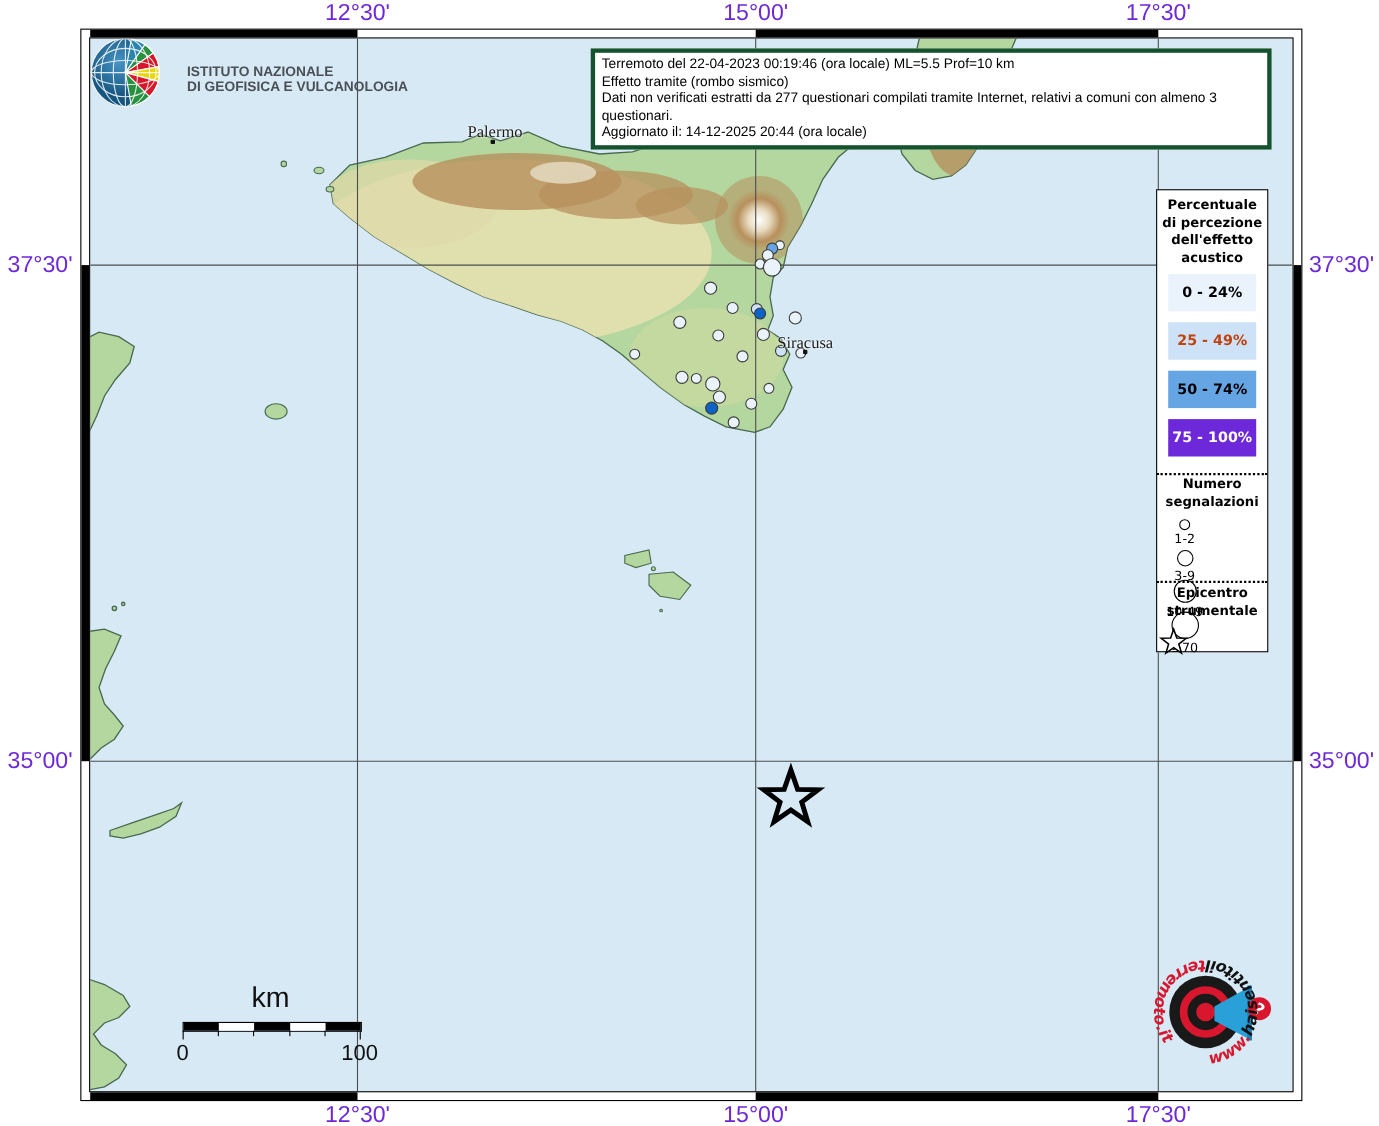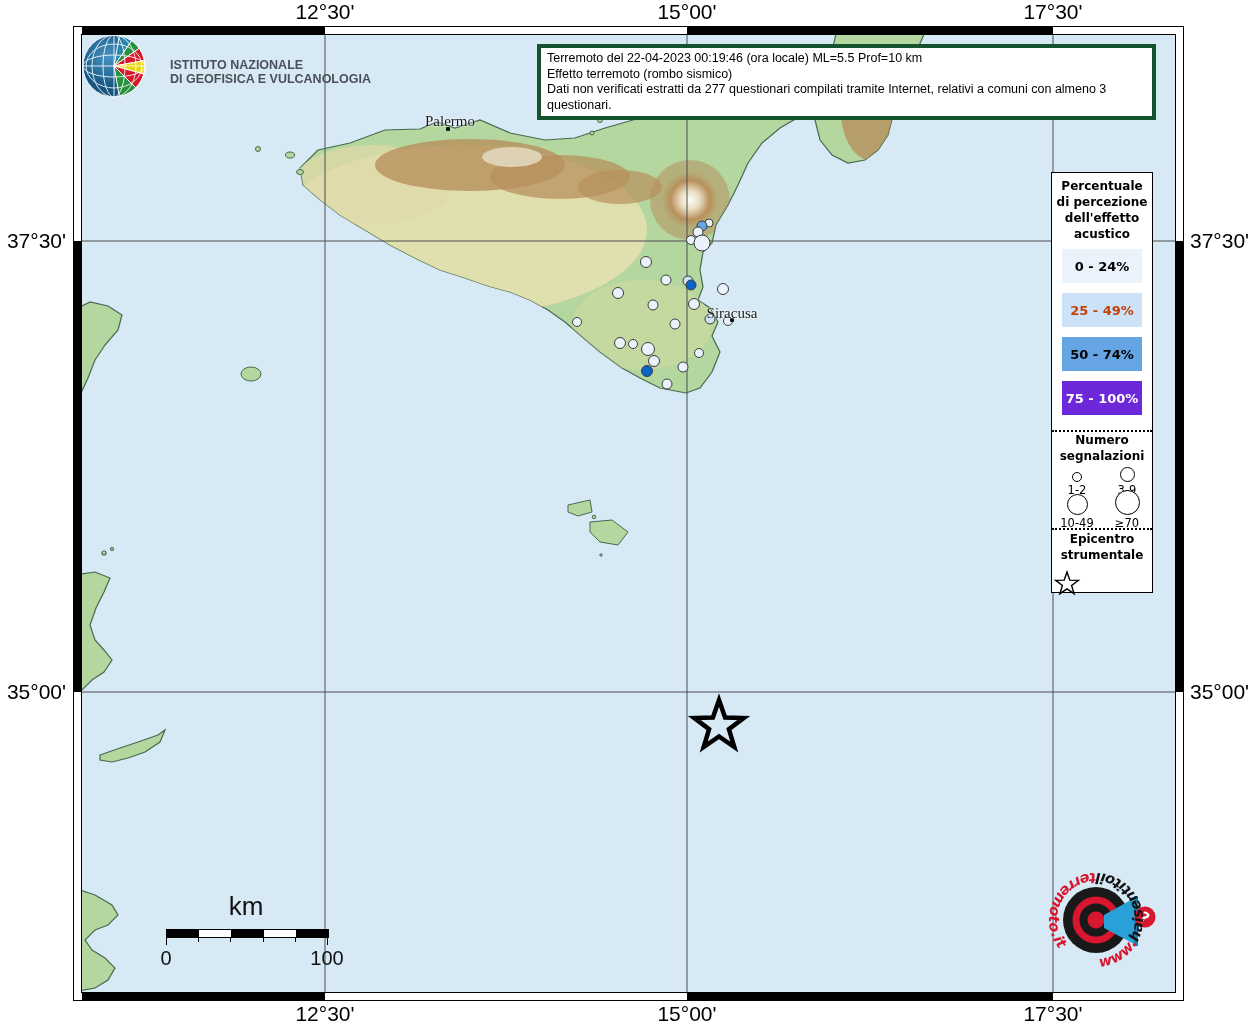--- a/index.html
+++ b/index.html
@@ -12,21 +12,21 @@
   .frame-inner{position:absolute;left:81px;top:34px;width:1095px;height:959px;
                border:1px solid #000;box-sizing:border-box;}
   .band{position:absolute;background:#000;}
 
   
   #map{position:absolute;left:82px;top:35px;width:1093px;height:957px;
        background:#d6e9f5;overflow:hidden;}
   #map svg{position:absolute;left:0;top:0;}
 
   
-  .axis-label{position:absolute;font-size:21px;color:#000000;line-height:24px;}
+  .axis-label{position:absolute;font-size:21px;color:#6d28d9;line-height:24px;}
   .ax-top{top:0;width:100px;text-align:center;}
   .ax-bottom{top:1002px;width:100px;text-align:center;}
   .ax-left{left:0;width:66px;text-align:right;height:24px;}
   .ax-right{left:1190px;width:70px;text-align:left;height:24px;}
 
   
   #info-box{position:absolute;left:455px;top:9px;width:619px;background:#fff;
             border:4px solid #14532d;box-sizing:border-box;padding:3px 6px;z-index:6;
             font-size:12.5px;line-height:15.5px;color:#000;}
 
@@ -38,21 +38,21 @@
   
   #legend{position:absolute;left:969px;top:137px;width:102px;height:421px;background:#fff;
           border:1px solid #000;box-sizing:border-box;z-index:6;
           font-family:"DejaVu Sans",sans-serif;}
   #legend .ltitle{position:absolute;left:2px;right:2px;text-align:center;font-weight:bold;
                   font-size:12px;line-height:16px;color:#000;}
   #legend-classes{position:absolute;left:0;top:76px;width:100%;}
   .swatch{width:80px;height:34px;margin:0 auto 10px auto;display:flex;align-items:center;
           justify-content:center;font-weight:bold;font-size:13px;}
   .lsep{position:absolute;left:0;width:100%;border-top:2px dotted #000;}
-  #legend-sizes{position:absolute;left:0;top:292px;width:100%;display:flex;flex-wrap:wrap;}
+  #legend-sizes{position:absolute;left:0;top:292px;width:100%;display:flex;flex-wrap:wrap;flex-direction:column;}
   .size-item{width:50%;display:flex;flex-direction:column;align-items:center;justify-content:flex-end;
              height:32px;margin-bottom:1px;}
   .size-circle{border:1.6px solid #000;border-radius:50%;background:#fff;flex:none;}
   .size-label{font-size:11.5px;color:#000;margin-top:1px;}
   #legend-star{position:absolute;left:0;top:396px;width:100%;text-align:center;}
 
   
   #scalebar{position:absolute;left:0;top:0;z-index:4;}
   #sb-km{position:absolute;left:143px;top:856px;width:42px;text-align:center;font-size:26px;color:#111;}
   #sb-bar{position:absolute;left:84px;top:894px;width:161px;height:7px;border:1px solid #000;
@@ -182,22 +182,23 @@
         <div class="city-marker" style="left: 364px; top: 92px;"></div>
         <div class="city-label" style="left: 368px; top: 86px;">Palermo</div>
         <div class="city-marker" style="left: 687px; top: 79px;"></div>
         <div class="city-label" style="left: 688px; top: 74px;">Messina</div>
         <div class="city-marker" style="left: 648px; top: 283px;"></div>
         <div class="city-label" style="left: 650px; top: 278px;">Siracusa</div>
       </div>
 
     <div id="info-box">
       <div>Terremoto del 22-04-2023 00:19:46 (ora locale) ML=5.5 Prof=10 km</div>
-      <div>Effetto terremoto (rombo sismico)</div>
+      <div>Effetto tramite (rombo sismico)</div>
       <div>Dati non verificati estratti da 277 questionari compilati tramite Internet, relativi a comuni con almeno 3 questionari.</div>
+      <div>Aggiornato il: 14-12-2025 20:44 (ora locale)</div>
     </div>
 
     <div id="legend">
       <div class="ltitle" style="top:5px">Percentuale di percezione dell'effetto acustico</div>
       <div id="legend-classes">
           <div class="swatch" style="background: rgb(234, 243, 252); color: rgb(0, 0, 0);">0 - 24%</div>
           <div class="swatch" style="background: rgb(205, 225, 247); color: #c2410c;">25 - 49%</div>
           <div class="swatch" style="background: rgb(102, 165, 228); color: rgb(0, 0, 0);">50 - 74%</div>
           <div class="swatch" style="background: #6d28d9; color: rgb(255, 255, 255);">75 - 100%</div>
         </div>

